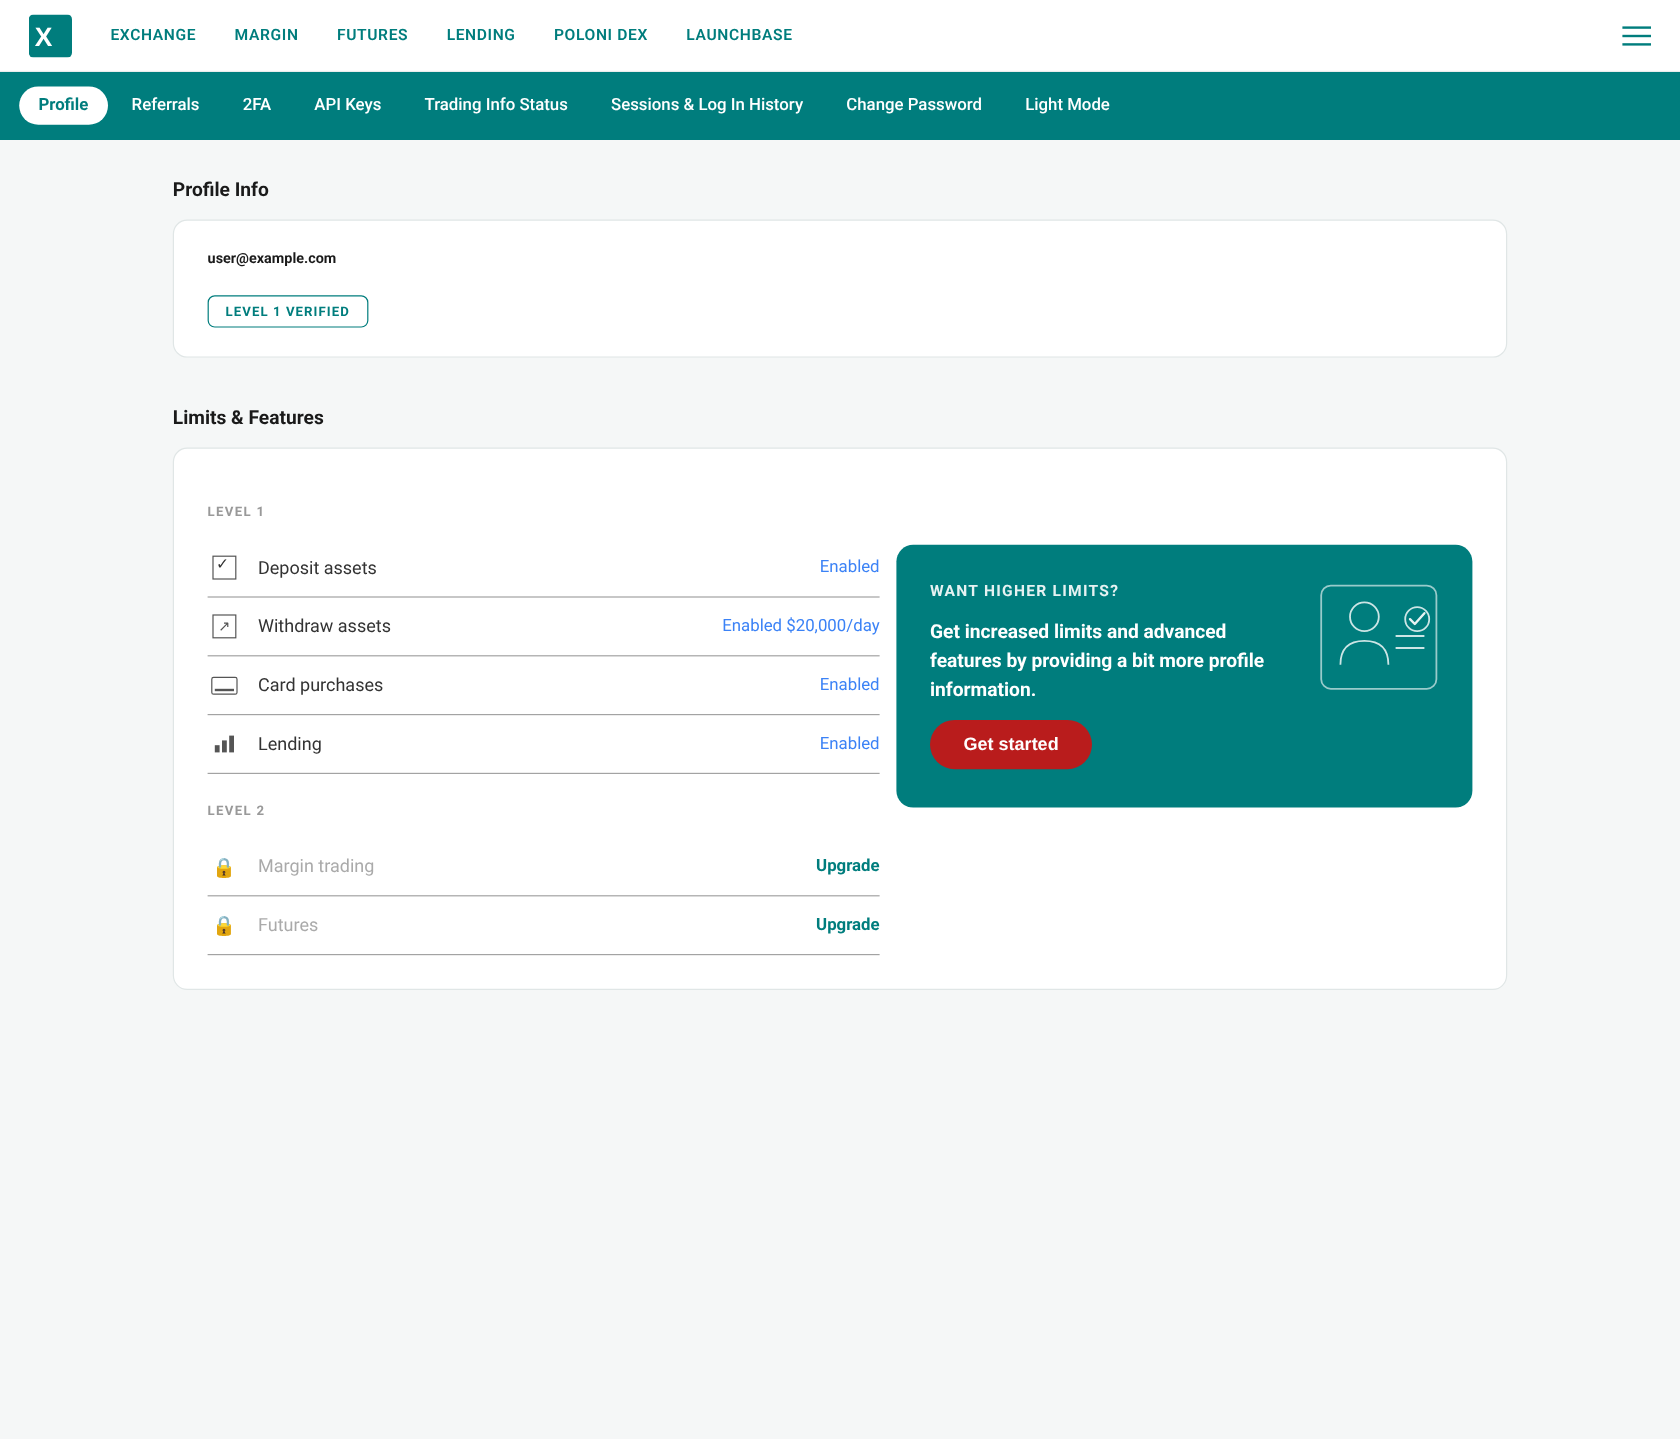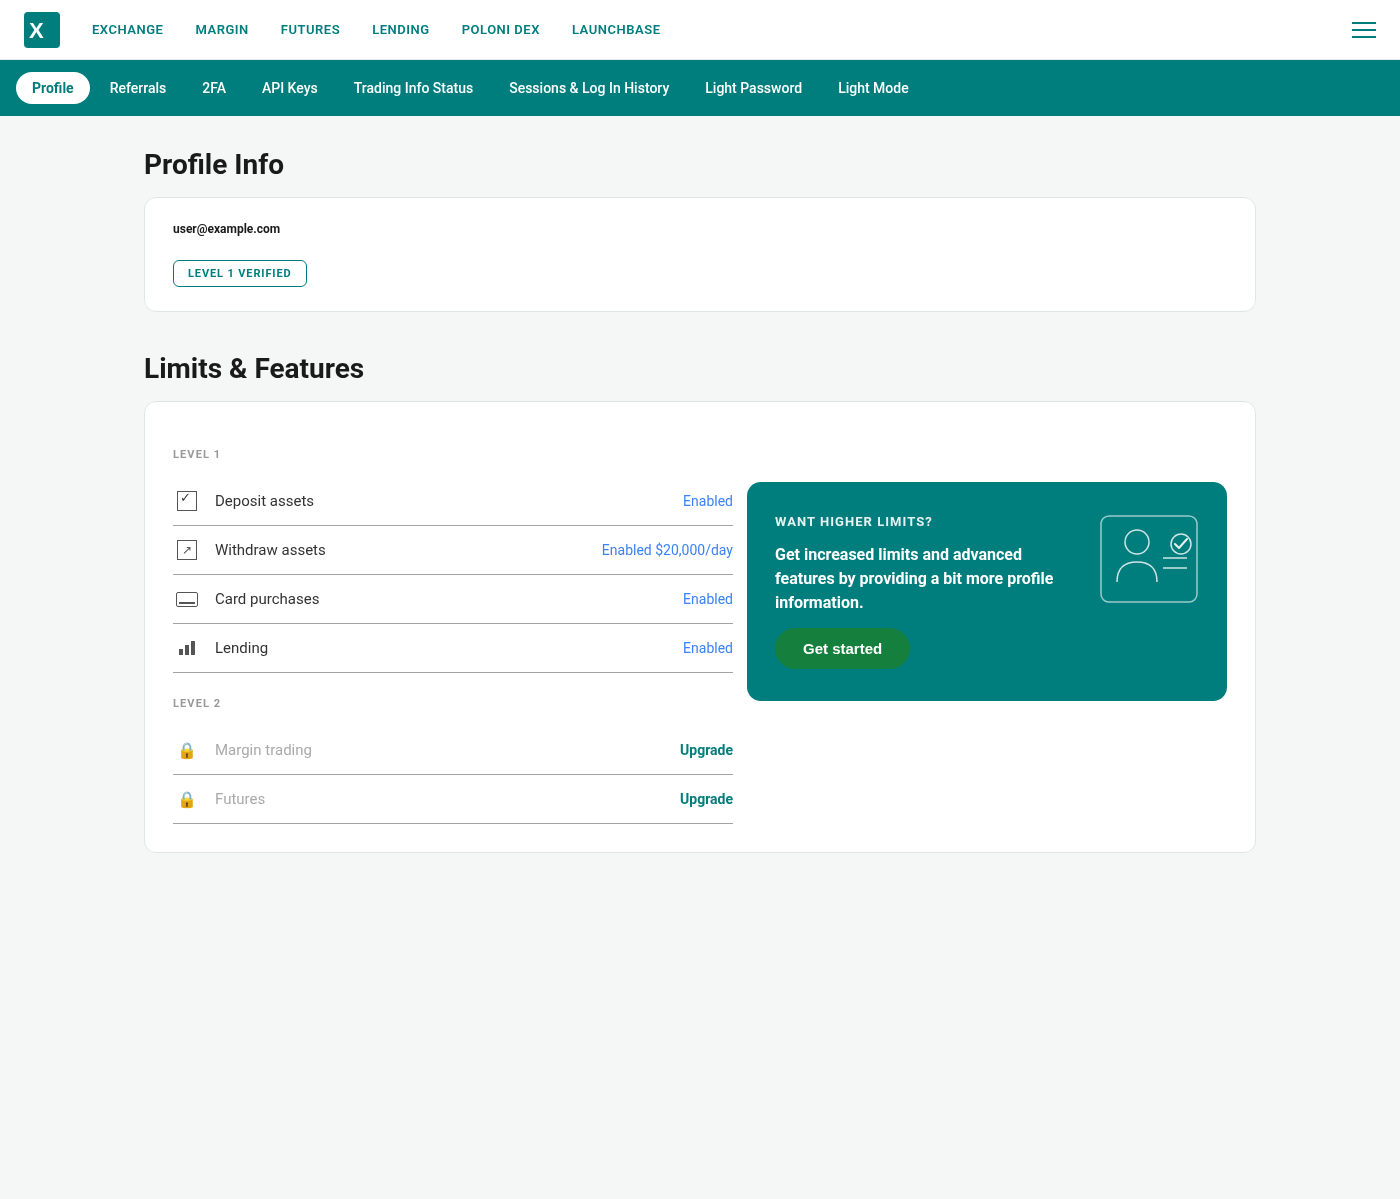--- a/index.html
+++ b/index.html
@@ -75,21 +75,21 @@
 
     
     .main-content {
       max-width: 1160px;
       margin: 0 auto;
       padding: 32px 24px;
     }
 
     
     .section-title {
-      font-size: 28px;
+      font-size: 16px;
       font-weight: 700;
       color: #1a1a1a;
       margin-bottom: 16px;
     }
 
     
     .card {
       background: #fff;
       border: 1px solid #e0e6e6;
       border-radius: 12px;
@@ -193,21 +193,21 @@
       margin-bottom: 14px;
       opacity: 0.9;
     }
     .upgrade-desc {
       font-size: 16px;
       font-weight: 700;
       line-height: 1.5;
       margin-bottom: 13px;
     }
     .get-started-btn {
-      background: #15803d;
+      background: #b91c1c;
       color: #fff;
       border: none;
       border-radius: 24px;
       padding: 12px 28px;
       font-size: 15px;
       font-weight: 600;
       cursor: pointer;
     }
     .upgrade-illustration {
       width: 100px;
@@ -298,21 +298,21 @@
   </div>
 </nav>
 
 <nav class="sub-nav">
   <a class="sub-nav-item active">Profile</a>
   <a class="sub-nav-item">Referrals</a>
   <a class="sub-nav-item">2FA</a>
   <a class="sub-nav-item">API Keys</a>
   <a class="sub-nav-item">Trading Info Status</a>
   <a class="sub-nav-item">Sessions &amp; Log In History</a>
-  <a class="sub-nav-item">Light Password</a>
+  <a class="sub-nav-item">Change Password</a>
   <a class="sub-nav-item">Light Mode</a>
 </nav>
 
 <main class="main-content">
 
   <h2 class="section-title">Profile Info</h2>
   <div class="card">
     <div class="user-email">user@example.com</div>
     <span class="verified-badge">LEVEL 1 VERIFIED</span>
   </div>

